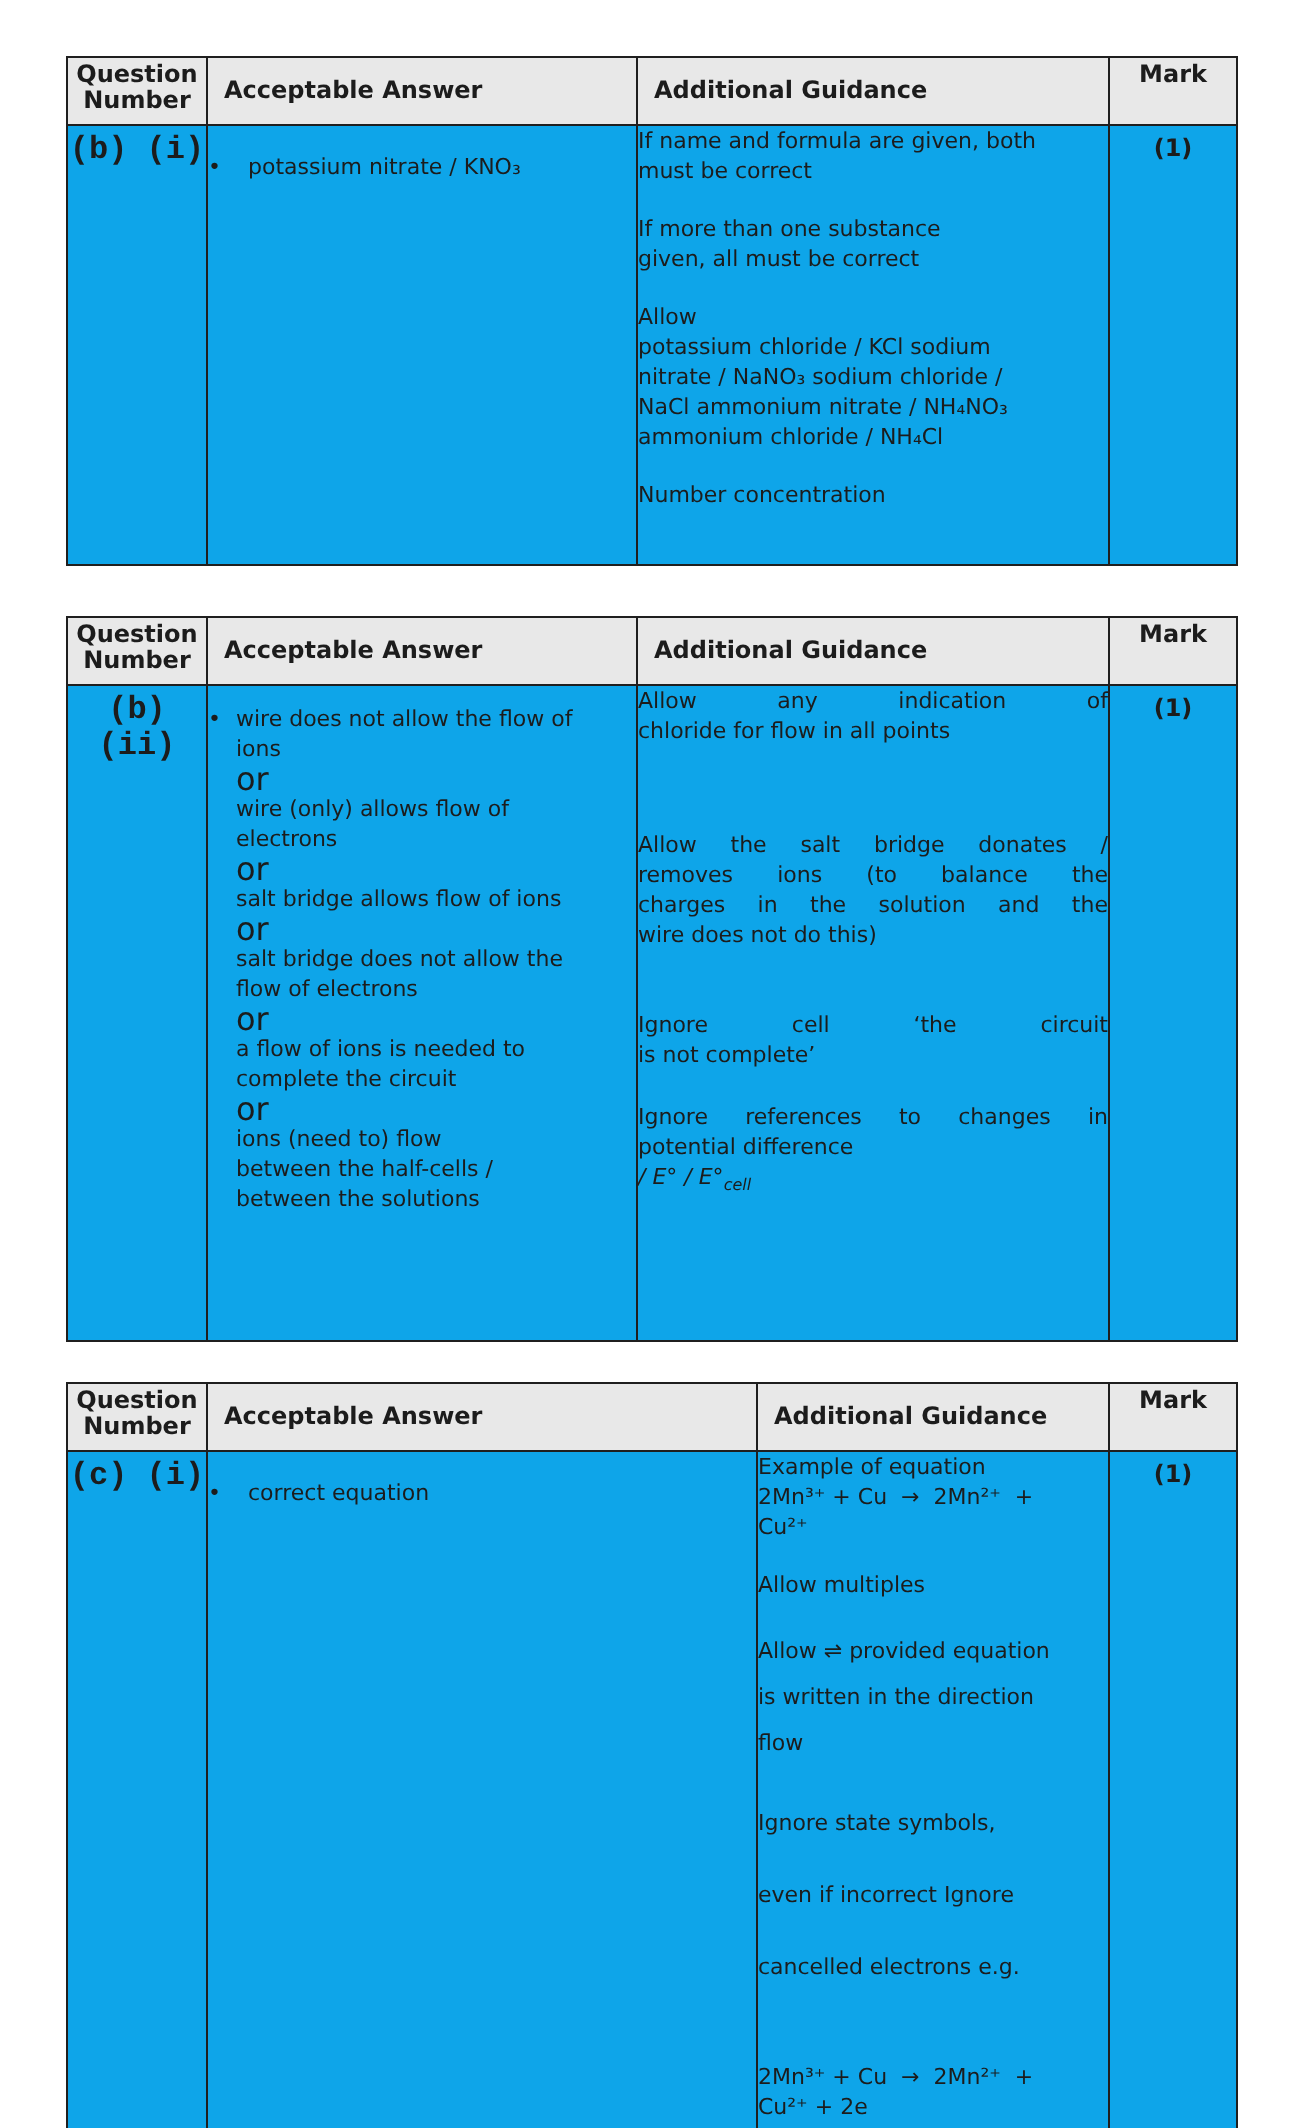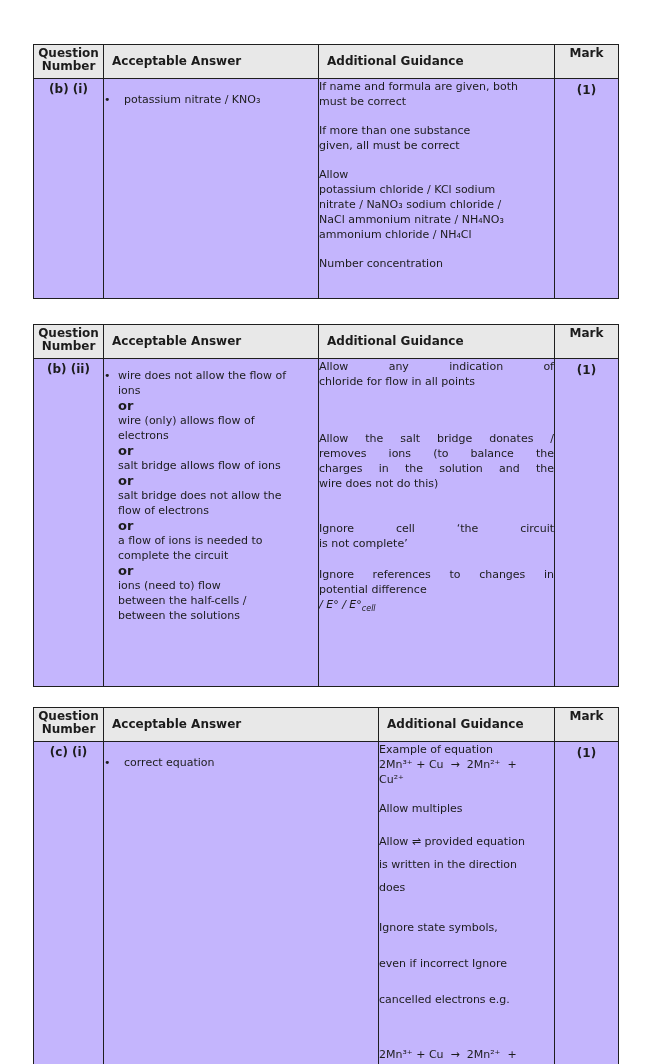--- a/index.html
+++ b/index.html
@@ -7,22 +7,21 @@
     width:654px;height:1064px;
     font-family:"DejaVu Sans","Liberation Sans",sans-serif;
     color:#1c1c1c;
     box-sizing:border-box;
     padding:28px 0 0 33px;
   }
   .mark-table{
     border-collapse:collapse;
     table-layout:fixed;
     width:585px;
-    background:#c4b5fd;
-    margin-top:16px;
+    background:#0ea5e9;
   }
   .mark-table.t0{margin-bottom:25px;}
   .mark-table.t1{margin-bottom:20px;}
   .mark-table col.col-qn{width:70px;}
   .mark-table col.col-aa{width:215px;}
   .mark-table col.col-ag{width:236px;}
   .mark-table col.col-mark{width:64px;}
   .mark-table.wide-aa col.col-aa{width:275px;}
   .mark-table.wide-aa col.col-ag{width:176px;}
   .mark-table th,.mark-table td{
@@ -39,34 +38,34 @@
     line-height:13px;
     padding:2px 2px;
     text-align:left;
   }
   th.th-center{text-align:center;}
   th.th-pad{padding-left:8px;vertical-align:middle;}
   .t0 td.body-cell{height:206px;}
   .t1 td.body-cell{height:318px;}
   .t2 td.body-cell{height:352px;}
   .qn-cell{text-align:center;}
-  .qn{font-weight:bold;font-size:12px;padding-top:3px;}
+  .qn{font-weight:bold;font-size:16px;padding-top:3px;font-family:Liberation Mono, monospace;}
   .mark-cell{text-align:center;}
   .mark{font-weight:bold;font-size:12px;padding-top:4px;}
   
   .answer-cell{padding:0 3px 4px 6px;}
   .t0 .answer-cell{padding-top:13px;}
   .t1 .answer-cell{padding-top:9px;}
   .t2 .answer-cell{padding-top:13px;}
   .ans-row{display:flex;}
   .bullet{width:14px;flex:0 0 14px;font-size:11px;line-height:15px;}
   .t0 .bullet,.t2 .bullet{margin-right:6px;}
   .ans-body{flex:1;min-width:0;}
   .ans-line{font-size:11px;line-height:15px;white-space:pre;}
-  .or-sep{font-size:13px;line-height:15px;font-weight:bold;}
+  .or-sep{font-size:16px;line-height:15px;font-weight:normal;}
   
   .guidance-cell{padding:3px 6px 4px 8px;}
   .gpara{margin:0;}
   .gpara + .gpara{margin-top:14px;}
   .gline{font-size:11px;line-height:15px;white-space:pre-wrap;}
   .gpara.loose .gline{line-height:23px;}
   .gline.just{text-align:justify;text-align-last:justify;white-space:normal;}
   .gline.und{}
   .gline.em{font-style:italic;}
   .gline sub{font-size:8px;}
@@ -235,21 +234,21 @@
               <div class="gline und"><span>Example of equation</span></div>
               <div class="gline">2Mn³⁺ + Cu  →  2Mn²⁺  +</div>
               <div class="gline">Cu²⁺</div>
             </div>
             <div class="gpara">
               <div class="gline">Allow multiples</div>
             </div>
             <div class="gpara loose">
               <div class="gline">Allow ⇌ provided equation</div>
               <div class="gline">is written in the direction</div>
-              <div class="gline">does</div>
+              <div class="gline">flow</div>
             </div>
             <div class="gpara" style="margin-top: 21px;">
               <div class="gline">Ignore state symbols,</div>
             </div>
             <div class="gpara" style="margin-top: 21px;">
               <div class="gline">even if incorrect Ignore</div>
             </div>
             <div class="gpara" style="margin-top: 21px;">
               <div class="gline">cancelled electrons e.g.</div>
             </div>

